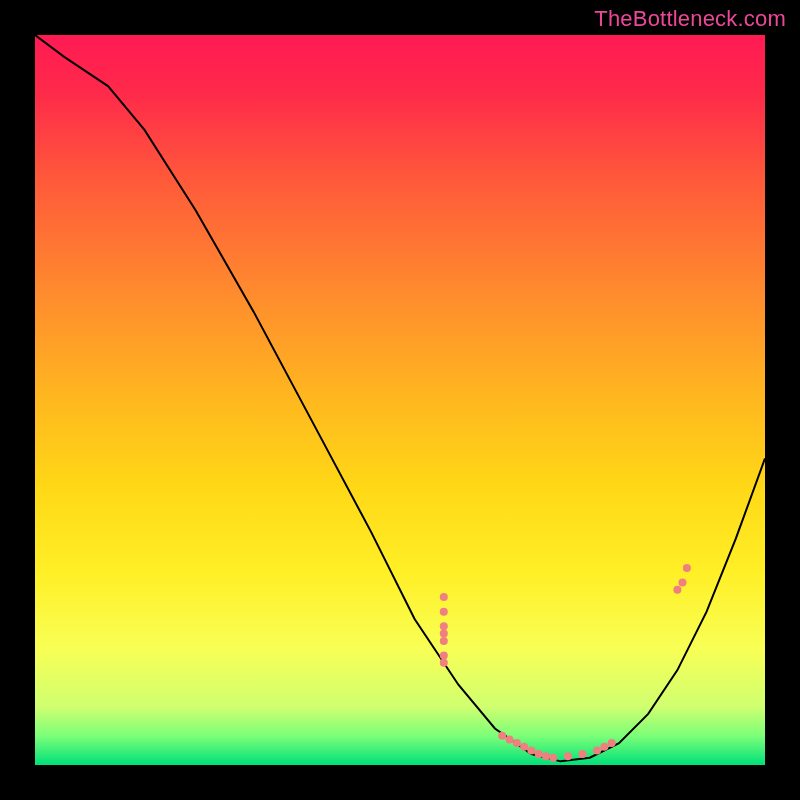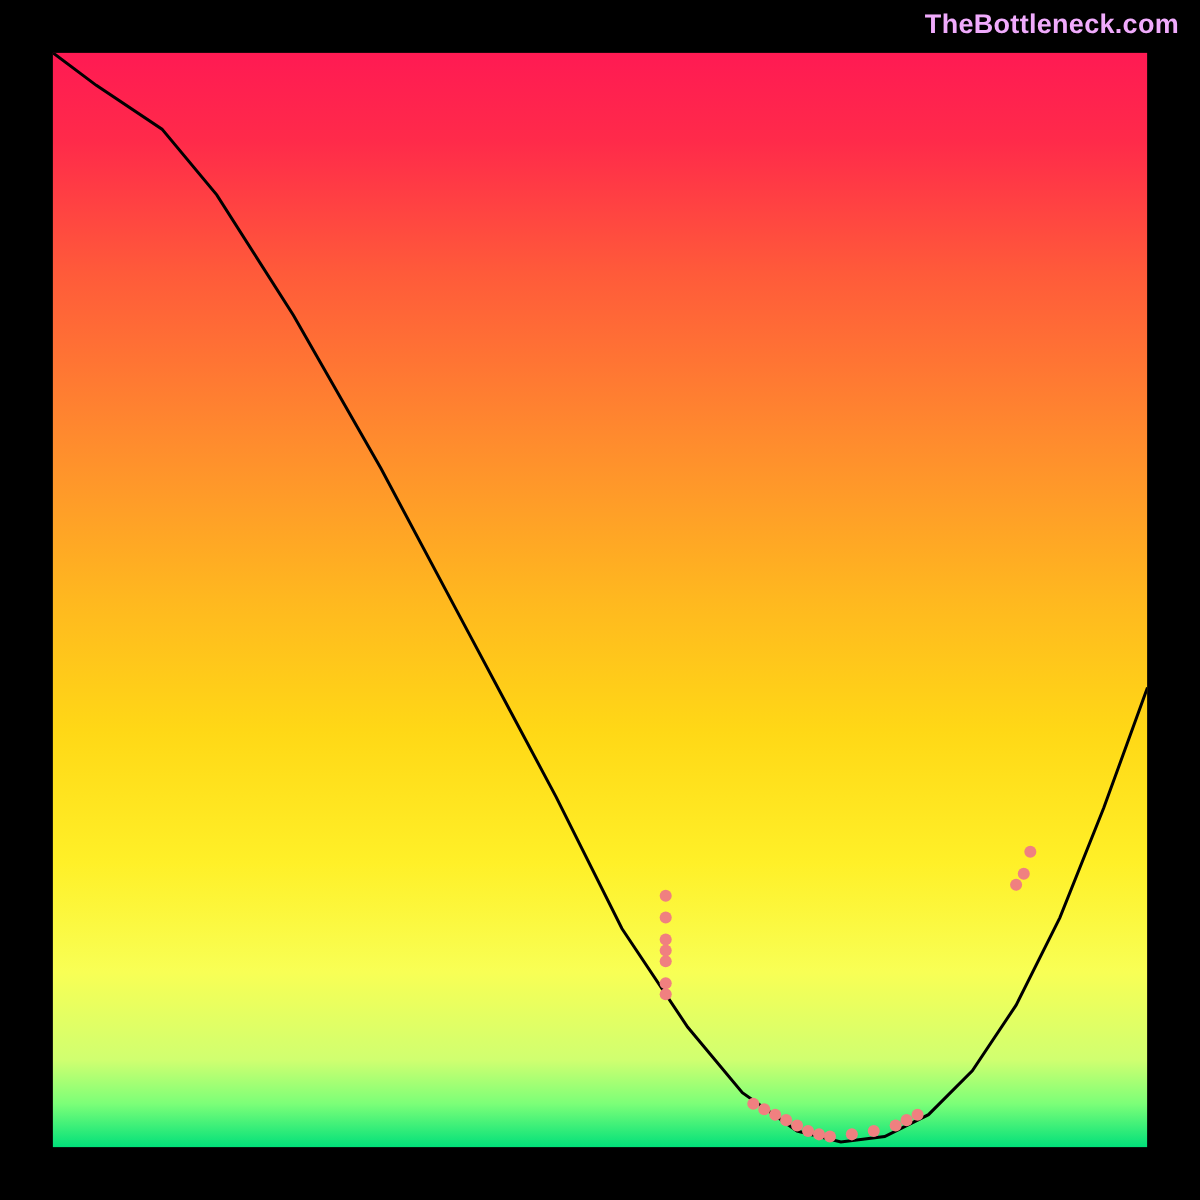--- a/index.html
+++ b/index.html
@@ -14,23 +14,23 @@
   .frame {
     position: relative;
     width: 800px;
     height: 800px;
     background: #000000;
   }
   .watermark {
     position: absolute;
     top: 6px;
     right: 14px;
-    color: #f0abfc;
-    font-size: 18px;
-    font-weight: bold;
+    color: #ec4899;
+    font-size: 22px;
+    font-weight: normal;
     letter-spacing: 0.2px;
   }
   .plot-area {
     position: absolute;
     left: 35px;
     top: 35px;
     width: 730px;
     height: 730px;
     overflow: hidden;
   }

